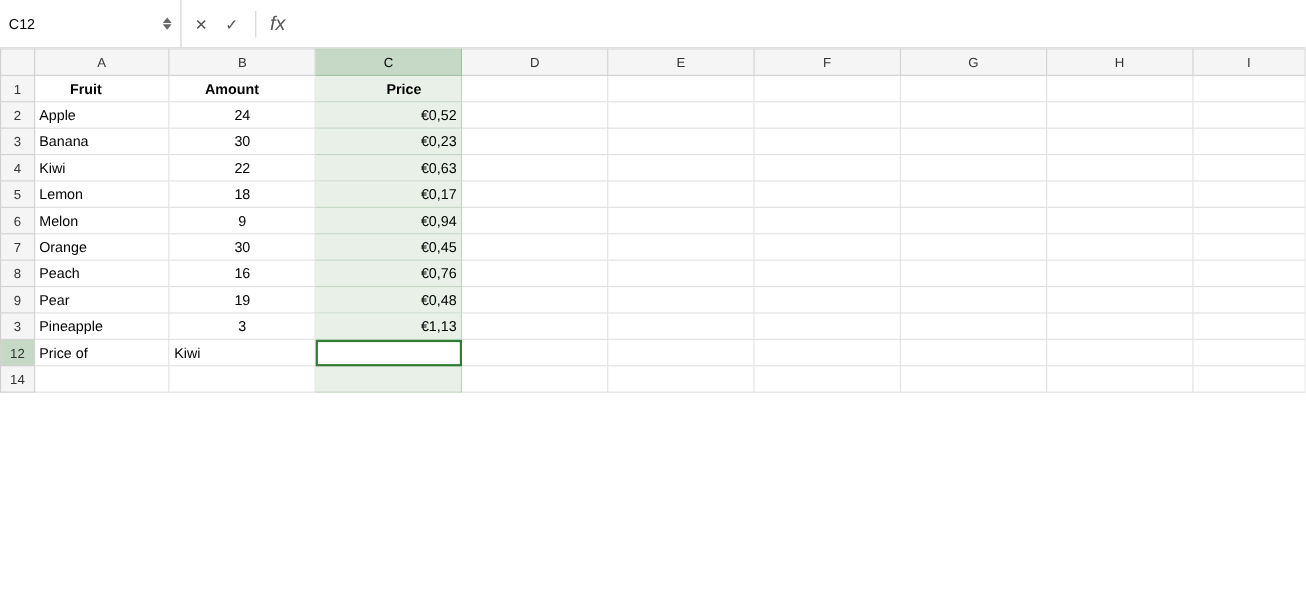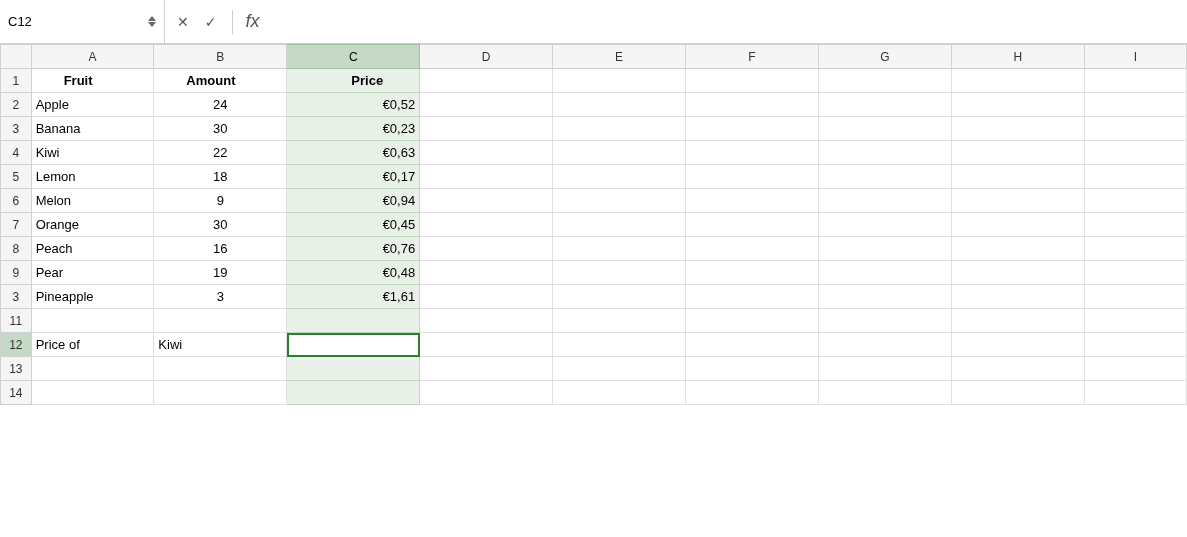--- a/index.html
+++ b/index.html
@@ -368,65 +368,41 @@
             <td class="cell"></td>
             <td class="cell"></td>
             <td class="cell"></td>
             <td class="cell"></td>
             <td class="cell"></td>
           </tr>
           <tr>
             <td class="row-num">3</td>
             <td class="cell">Pineapple</td>
             <td class="cell text-right" style="text-align: center;">3</td>
-            <td class="cell selected-col" style="text-align: right;">€1,61</td>
-            <td class="cell"></td>
-            <td class="cell"></td>
-            <td class="cell"></td>
-            <td class="cell"></td>
-            <td class="cell"></td>
-            <td class="cell"></td>
-          </tr>
-          <tr>
-            <td class="row-num">11</td>
-            <td class="cell"></td>
-            <td class="cell"></td>
-            <td class="cell selected-col"></td>
+            <td class="cell selected-col" style="text-align: right;">€1,13</td>
             <td class="cell"></td>
             <td class="cell"></td>
             <td class="cell"></td>
             <td class="cell"></td>
             <td class="cell"></td>
             <td class="cell"></td>
           </tr>
           <tr>
             <td class="row-num row-active">12</td>
             <td class="cell">Price of</td>
             <td class="cell">Kiwi</td>
             <td class="cell active-cell"></td>
             <td class="cell"></td>
             <td class="cell"></td>
             <td class="cell"></td>
             <td class="cell"></td>
             <td class="cell"></td>
             <td class="cell"></td>
           </tr>
           <tr>
-            <td class="row-num">13</td>
-            <td class="cell"></td>
-            <td class="cell"></td>
-            <td class="cell selected-col"></td>
-            <td class="cell"></td>
-            <td class="cell"></td>
-            <td class="cell"></td>
-            <td class="cell"></td>
-            <td class="cell"></td>
-            <td class="cell"></td>
-          </tr>
-          <tr>
             <td class="row-num">14</td>
             <td class="cell"></td>
             <td class="cell"></td>
             <td class="cell selected-col"></td>
             <td class="cell"></td>
             <td class="cell"></td>
             <td class="cell"></td>
             <td class="cell"></td>
             <td class="cell"></td>
             <td class="cell"></td>

